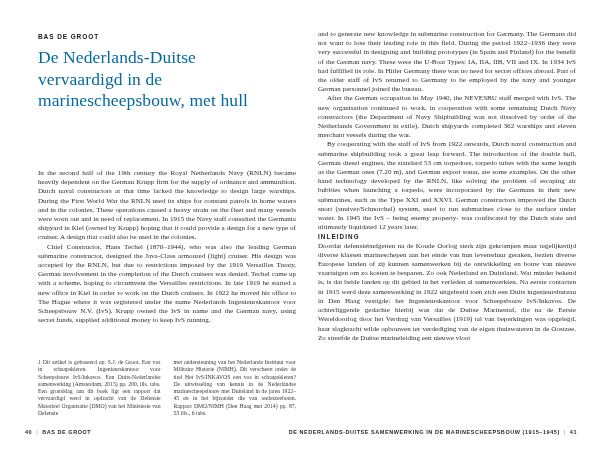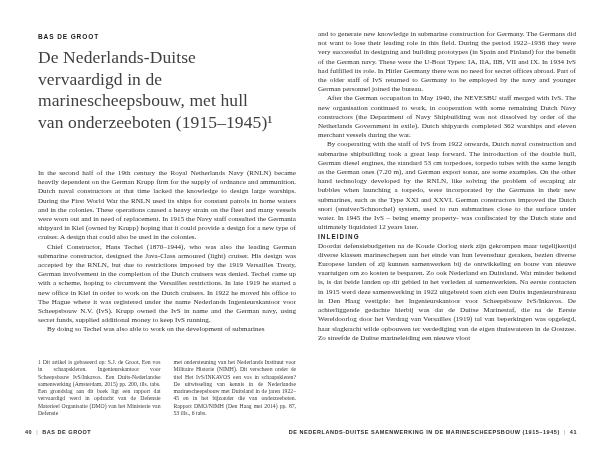--- a/index.html
+++ b/index.html
@@ -12,21 +12,21 @@
   .page{position:absolute;top:0;height:455px;}
   #left-page{left:38px;width:258px;}
   #right-page{left:318px;width:258px;}
 
   .kicker{
     position:absolute;top:33px;left:0;
     font-family:"Liberation Sans", sans-serif;
     font-size:6.5px;font-weight:bold;letter-spacing:0.9px;
     color:#1a1a1a;text-transform:uppercase;
   }
-  .title{position:absolute;top:47px;left:0;width:258px;color:#404040;}
+  .title{position:absolute;top:47px;left:0;width:258px;color:#0369a1;}
   .title .tline{
     font-size:17.5px;line-height:21.5px;font-weight:normal;
     letter-spacing:0.1px;
   }
 
   .body-text{
     position:absolute;left:0;width:258px;
     font-size:7.1px;line-height:9.2px;text-align:justify;
     color:#2e2e2e;overflow:hidden;
   }
@@ -64,27 +64,25 @@
 
 <div class="spread">
 
   <div class="page" id="left-page">
     <div class="kicker">BAS DE GROOT</div>
 
     <div class="title">
       <div class="tline">De Nederlands-Duitse</div>
       <div class="tline">vervaardigd in de</div>
       <div class="tline">marinescheepsbouw, met hull</div>
-      <div class="tline">van onderzeeboten (1915–1945)¹</div>
     </div>
 
     <div class="body-text" id="left-body">
       <p>In the second half of the 19th century the Royal Netherlands Navy (RNLN) became heavily dependent on the German Krupp firm for the supply of ordnance and ammunition. Dutch naval constructors at that time lacked the knowledge to design large warships. During the First World War the RNLN used its ships for constant patrols in home waters and in the colonies. These operations caused a heavy strain on the fleet and many vessels were worn out and in need of replacement. In 1915 the Navy staff consulted the Germania shipyard in Kiel (owned by Krupp) hoping that it could provide a design for a new type of cruiser. A design that could also be used in the colonies.</p>
       <p class="indent">Chief Constructor, Hans Techel (1870–1944), who was also the leading German submarine constructor, designed the Java-Class armoured (light) cruiser. His design was accepted by the RNLN, but due to restrictions imposed by the 1919 Versailles Treaty, German involvement in the completion of the Dutch cruisers was denied. Techel came up with a scheme, hoping to circumvent the Versailles restrictions. In late 1919 he started a new office in Kiel in order to work on the Dutch cruisers. In 1922 he moved his office to The Hague where it was registered under the name Nederlands Ingenieurskantoor voor Scheepsbouw N.V. (IvS). Krupp owned the IvS in name and the German navy, using secret funds, supplied additional money to keep IvS running.</p>
-      <p class="indent">By doing so Techel was also able to work on the development of submarines</p>
     </div>
 
     <div class="footnote">
       <div class="fncol">1 Dit artikel is gebaseerd op: S.J. de Groot, Een vos in schaapskleren. Ingenieurskantoor voor Scheepsbouw IvS/Inkavos. Een Duits-Nederlandse samenwerking (Amsterdam, 2015) pp. 200, ills. tabs. Een grondslag aan dit boek ligt een rapport dat vervaardigd werd in opdracht van de Defensie Materieel Organisatie (DMO) van het Ministerie van Defensie</div>
       <div class="fncol">met ondersteuning van het Nederlands Instituut voor Militaire Historie (NIMH). Dit verscheen onder de titel Het IvS/INKAVOS een vos in schaapskleren? De uitwisseling van kennis in de Nederlandse marinescheepsbouw met Duitsland in de jaren 1922–45 en in het bijzonder die van onderzeeboten. Rapport DMO/NIMH (Den Haag mei 2014) pp. 87, 53 ills., 6 tabs.</div>
     </div>
   </div>
 
   <div class="page" id="right-page">
     <div class="body-text" id="right-body">

